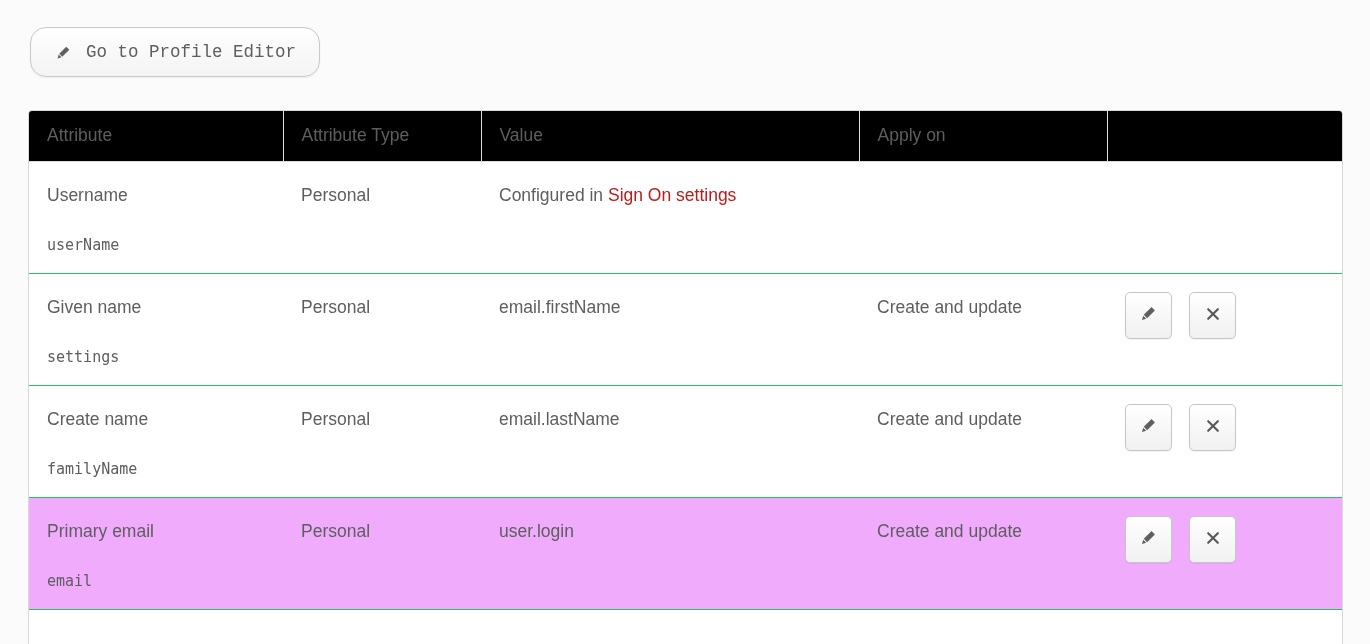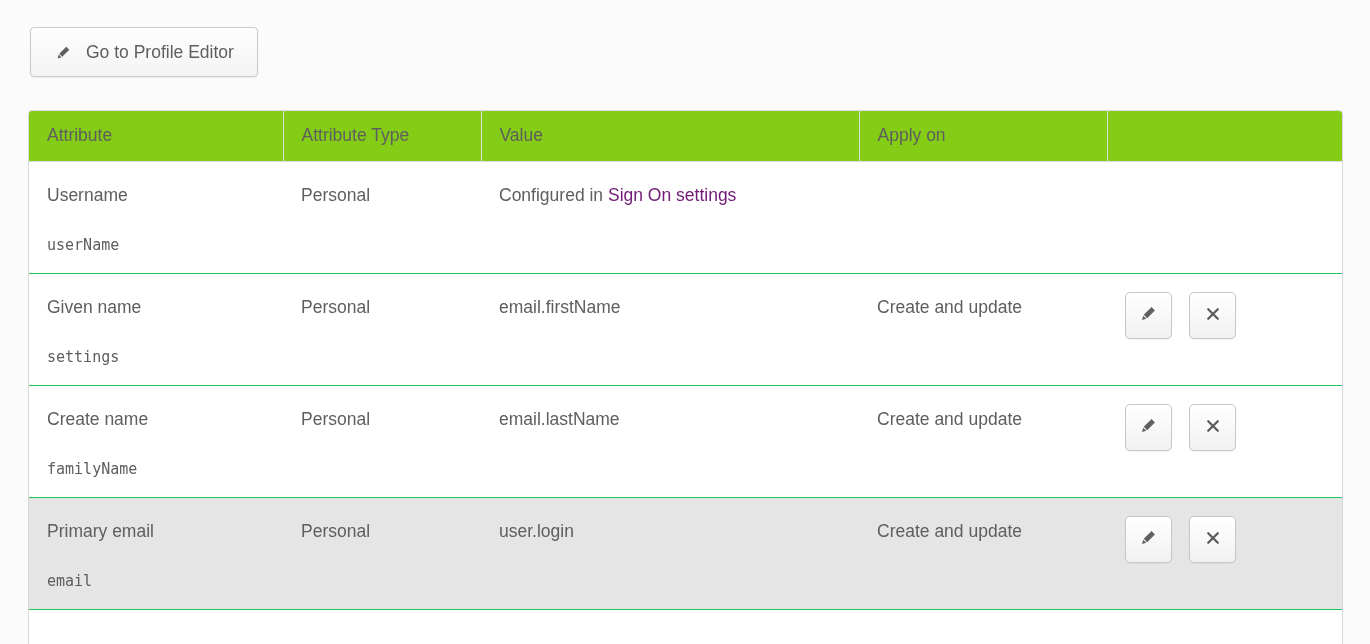--- a/index.html
+++ b/index.html
@@ -8,60 +8,60 @@
     width:1370px; height:644px; overflow:hidden;
     background:#fbfbfb;
     font-family:"Liberation Sans", sans-serif;
     color:#5e5e5e;
   }
   
   .toolbar { display:flex; gap:22px; margin:27px 0 0 30px; }
   .toolbar-btn {
     display:inline-flex; align-items:center; gap:13px;
     height:50px; padding:0 23px;
-    font-family:Liberation Sans, sans-serif;
+    font-family:Liberation Mono, monospace;
     font-size:17.5px; color:#5e5e5e;
     background:linear-gradient(#fefefe,#f4f4f4);
-    border:1px solid #c9c9c9; border-radius:4px;
+    border:1px solid #c9c9c9; border-radius:16px;
     box-shadow:0 1px 2px rgba(0,0,0,.06);
     cursor:pointer;
   }
   .toolbar-btn .icon { display:inline-flex; }
   
   .table-card {
     width:1315px; margin:33px 0 0 28px;
     background:#fff;
     border:1px solid #d8d8d8; border-radius:4px;
     overflow:hidden;
   }
   table { width:100%; border-collapse:collapse; table-layout:fixed; }
   col.c1{width:254px} col.c2{width:198px} col.c3{width:378px} col.c4{width:248px} col.c5{width:auto}
   thead th {
     height:50px; padding:0 18px;
-    background:#84cc16;
+    background:#000000;
     font-weight:400; font-size:17.5px; color:#5e5e5e;
     text-align:left; vertical-align:middle;
     border-bottom:1px solid #dcdcdc;
     border-left:1px solid #dcdcdc;
   }
   thead th:first-child { border-left:none; }
   tbody td {
     height:112px; padding:23px 18px 0 18px;
     vertical-align:top;
     font-size:17.5px; color:#5e5e5e;
   }
   tbody tr:not(:first-child) td { border-top:1px solid #22c55e; }
-  tr.highlighted td { background:#e5e5e5;margin-top:36px; }
+  tr.highlighted td { background:#f0abfc;margin-top:36px; }
   tr.partial-row td { height:60px; background:#fff; }
   .attr-label { margin-bottom:30px; }
   .attr-code {
     font-family:"DejaVu Sans Mono","Liberation Mono",monospace;
     font-size:15px; color:#5e5e5e;
   }
-  a.cell-link { color:#701a75; text-decoration:none; cursor:pointer; }
+  a.cell-link { color:#b91c1c; text-decoration:none; cursor:pointer; }
   
   td.actions { padding-top:18px; }
   .icon-btn {
     width:47px; height:47px; margin-right:17px;
     display:inline-flex; align-items:center; justify-content:center;
     background:linear-gradient(#ffffff,#f1f1f1);
     border:1px solid #c6c6c6; border-radius:5px;
     box-shadow:0 1px 1px rgba(0,0,0,.05);
     cursor:pointer;
   }

